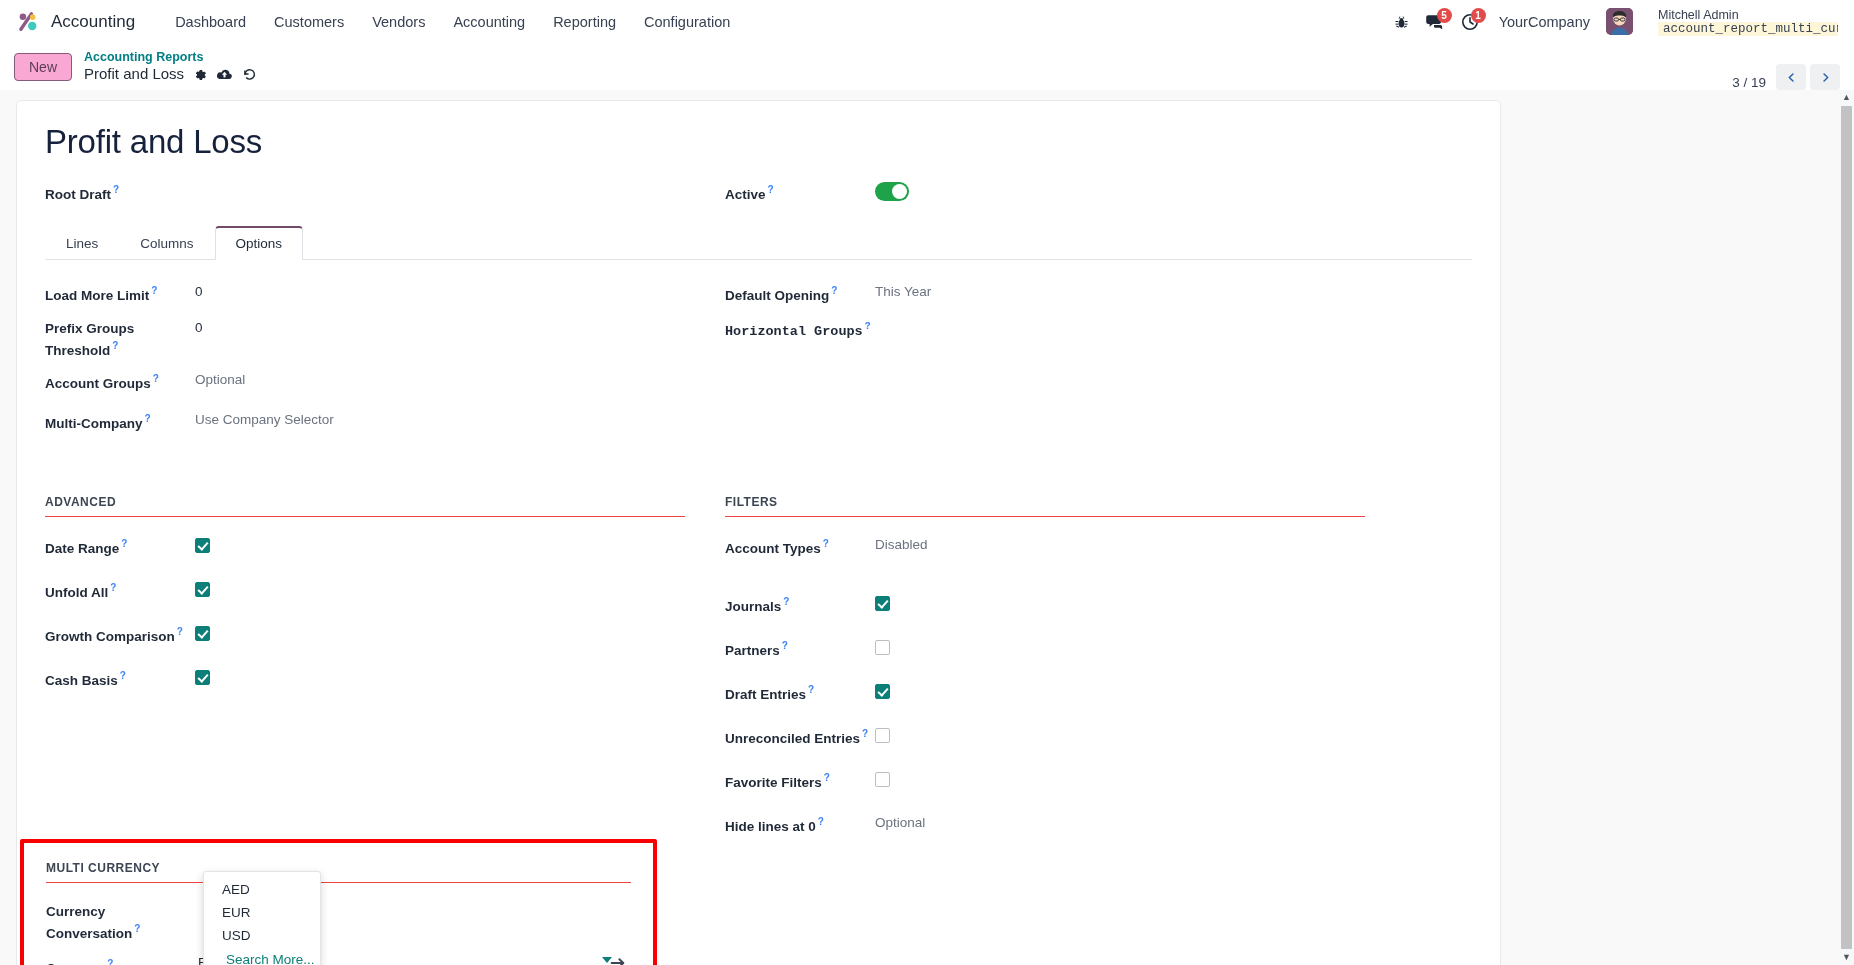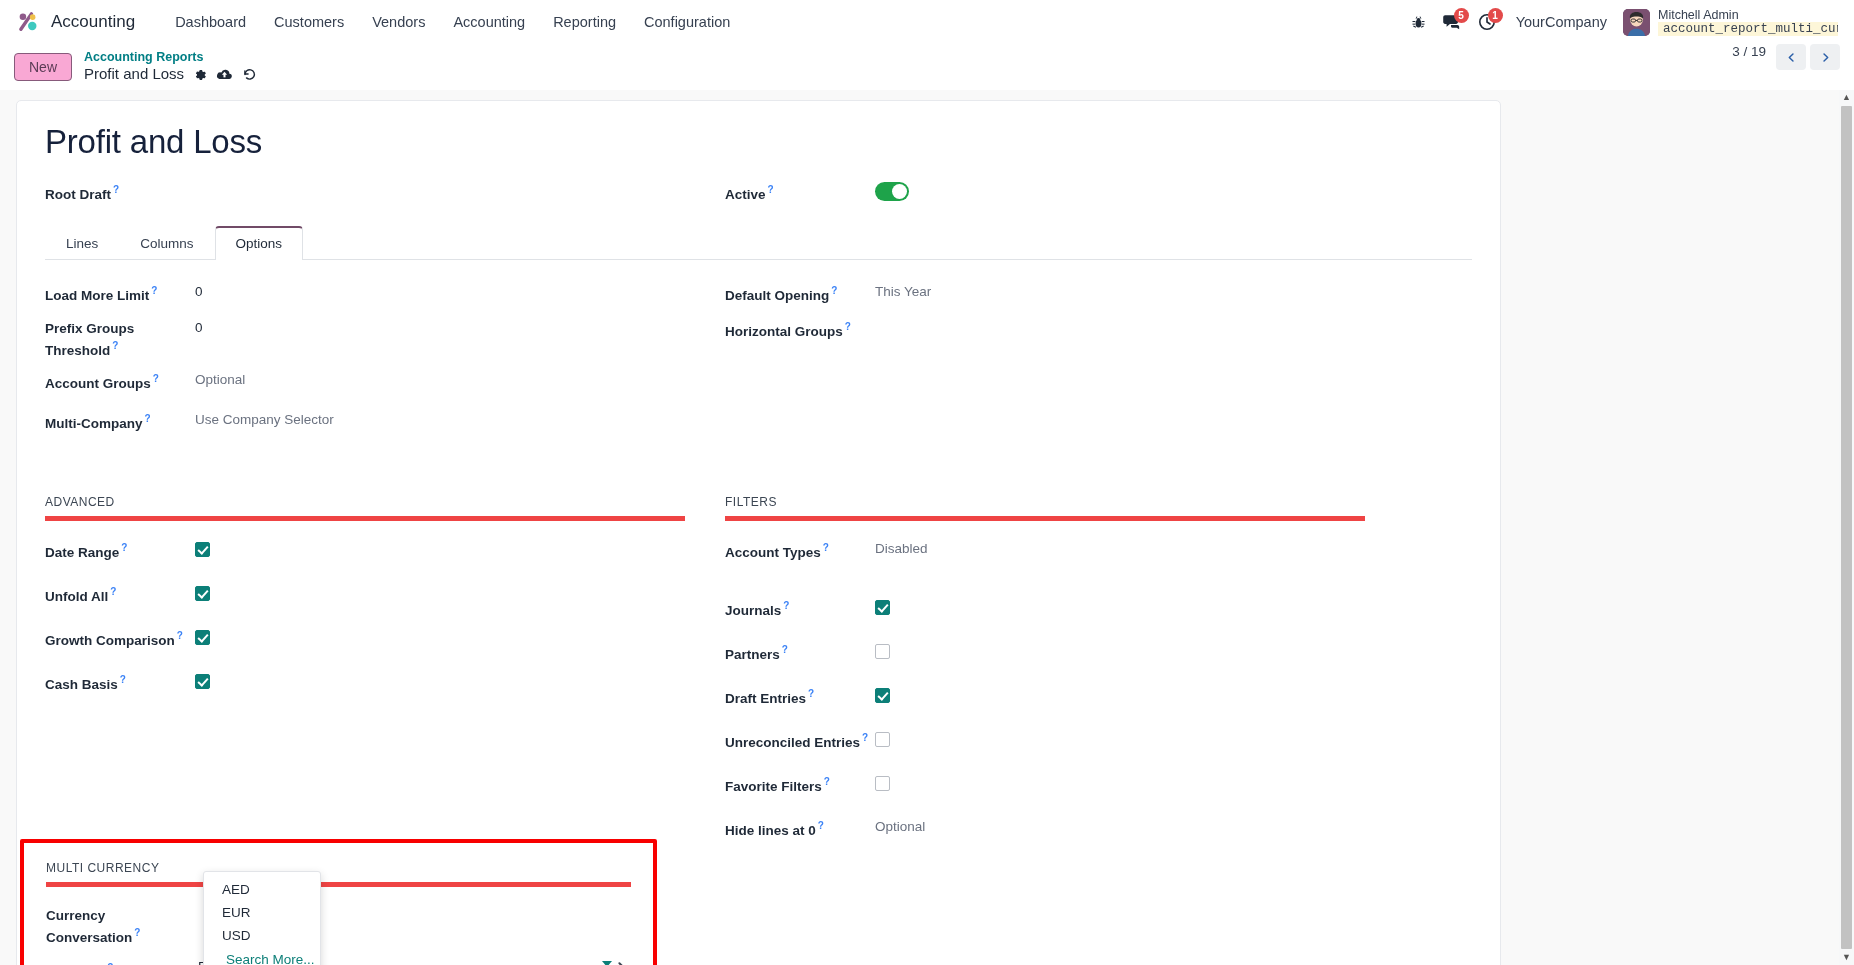--- a/index.html
+++ b/index.html
@@ -47,21 +47,21 @@
     background: #e34a4a; color: #fff;
     border-radius: 8px; font-size: 10px; font-weight: 700;
     display: flex; align-items: center; justify-content: center;
     line-height: 1;
   }
   .company-name {
     font-size: 14.5px; color: #374151; padding: 6px 12px;
     white-space: nowrap; cursor: pointer;
   }
   .user-box {
-    display: flex; align-items: center; gap: 8px;
+    display: flex; align-items: flex-start; gap: 25px;
     padding: 2px 6px 2px 4px; cursor: pointer;
   }
   .avatar {
     width: 27px; height: 27px; border-radius: 5px;
     background: #6b4a6e; overflow: hidden; flex: 0 0 auto;
     position: relative;
   }
   .user-lines { display: flex; flex-direction: column; line-height: 1.15; }
   .user-name { font-size: 12.5px; color: #374151; white-space: nowrap; }
   .user-db {
@@ -86,21 +86,21 @@
   .bc-parent {
     font-size: 12.5px; font-weight: 700; color: #017e84; cursor: pointer;
     white-space: nowrap;
   }
   .bc-row { display: flex; align-items: center; gap: 9px; }
   .bc-current { font-size: 15px; color: #1f2937; white-space: nowrap; }
   .cp-icon { cursor: pointer; display: inline-flex; align-items: center; }
 
   .pager {
     position: absolute; right: 14px; top: 0; height: 46px;
-    display: flex; align-items: flex-start; gap: 4px;
+    display: flex; align-items: flex-end; gap: 4px;
   }
   .pager-count { font-size: 13.5px; color: #374151; margin-right: 6px; white-space: nowrap; }
   .pager-btn {
     width: 30px; height: 26px; border-radius: 4px; background: #eef0f2;
     display: flex; align-items: center; justify-content: center;
     cursor: pointer; border: none;
   }
 
   
   .sheet-wrap {
@@ -189,23 +189,23 @@
     margin-bottom: -1px; border-radius: 4px 4px 0 0; background: transparent;
     white-space: nowrap;
   }
   .tab.active {
     background: #fff; border-color: #dfe2e6; border-top: 2px solid #714b67;
     color: #1f2937; padding-top: 8px;
   }
 
   
   .sec-title {
-    font-size: 12px; font-weight: 400; letter-spacing: 0.5px;
+    font-size: 12px; font-weight: 700; letter-spacing: 0.5px;
     color: #3c4653; text-transform: uppercase;
-    padding-bottom: 7px; border-bottom: 5px solid #ef4444;
+    padding-bottom: 7px; border-bottom: 1px solid #ef4444;
     margin-bottom: 16px;
   }
 
   
   .mc-wrap {
     position: absolute;
     left: 3px; top: 738px;
     width: 637px; height: 163px;
     border: 4px solid #f80000;
     border-radius: 2px;
@@ -439,21 +439,21 @@
         </div>
       </div>
 
       <div class="col-r">
         <div class="frow">
           <div class="flabel">
             <span>Default Opening</span><span class="fhelp">?</span>
           </div>
           <div class="fval muted">This Year</div>
         </div>
-        <div class="frow" style="margin-top:6px;">
+        <div class="frow" style="margin-top:6px;font-family:Liberation Mono, monospace;">
           <div class="flabel">
             <span>Horizontal Groups</span><span class="fhelp">?</span>
           </div>
           <div class="fval muted"></div>
         </div>
       </div>
     </div>
 
     <div class="cols" style="margin-top:56px;">
 

